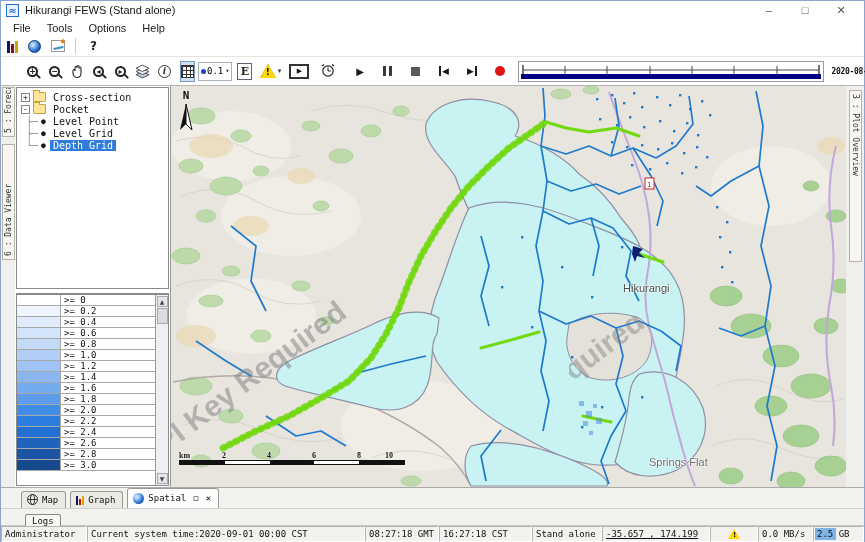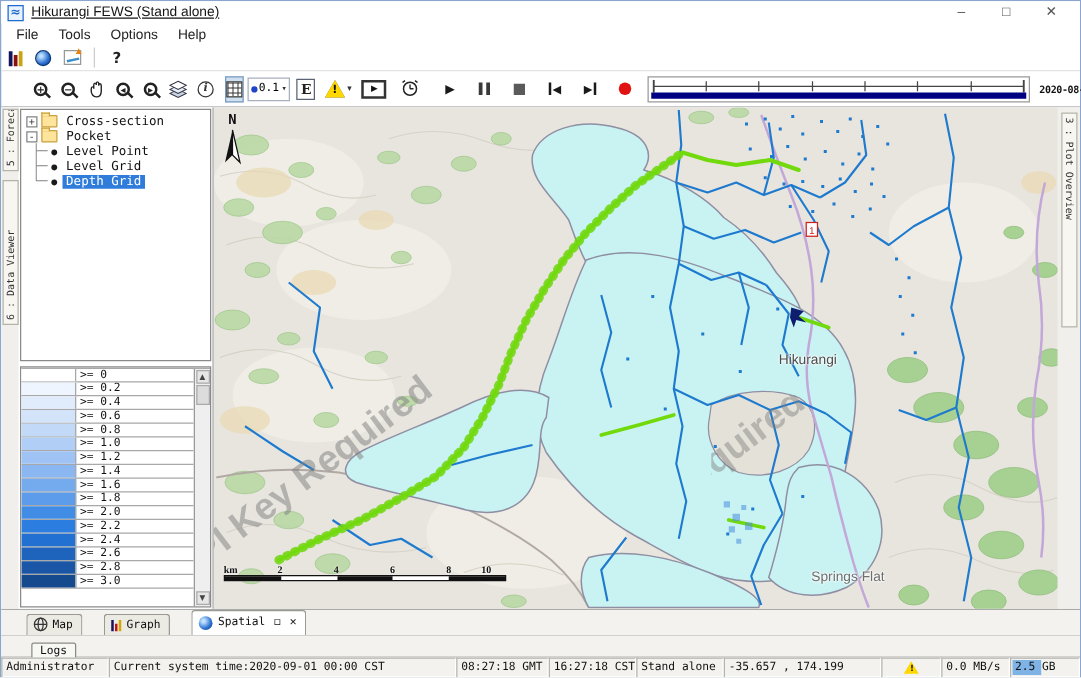--- a/index.html
+++ b/index.html
@@ -4,21 +4,21 @@
 <style>
   * { box-sizing: border-box; margin:0; padding:0; }
   html,body { width:865px; height:542px; overflow:hidden; background:#fff; }
   body { font-family:"Liberation Sans", sans-serif; }
   .window { width:865px; height:542px; border:1px solid #8aa6cf; display:flex; flex-direction:column; background:#fff; }
 
   
   .titlebar { height:18px; display:flex; align-items:center; padding:0 5px; background:#fff; flex:0 0 auto; }
   .title-icon { width:13px; height:13px; border:1px solid #1f6bd0; background:#eaf3ff; color:#1f6bd0;
       font:bold 10px/11px "DejaVu Sans", sans-serif; text-align:center; }
-  .title-text { margin-left:6px; font-size:11px; color:#151515;text-decoration:underline; }
+  .title-text { margin-left:6px; font-size:11px; color:#151515; }
   .win-controls { margin-left:auto; display:flex; }
   .win-btn { width:36px; text-align:center; color:#555; font-size:11px; line-height:17px; }
 
   
   .menubar { height:17px; display:flex; align-items:center; padding-left:4px; font-size:11px; color:#222; flex:0 0 auto; }
   .menu-item { padding:0 8px; }
 
   
   .toolbar1 { height:21px; display:flex; align-items:center; padding-left:6px; gap:10px; border-bottom:1px solid #e4e4e4; flex:0 0 auto; }
   .icon-bars3 { display:flex; align-items:flex-end; gap:1px; height:13px; }
@@ -112,21 +112,21 @@
   .scale-top { position:relative; height:9px; font:bold 8px "DejaVu Sans", sans-serif; color:#111; }
   .scale-top span { position:absolute; transform:translateX(-50%); text-shadow:0 0 2px #fff;font-family:Liberation Serif, serif; }
   .scale-unit { left:0 !important; transform:none !important; }
   .scale-seg { display:flex; height:5px; border:1px solid #111; width:226px; background:#fff; }
   .scale-seg i { flex:1; }
   .scale-seg i:nth-child(odd) { background:#111; }
 
   
   .tabbar { height:21px; background:#f3f2ee; display:flex; align-items:flex-end; padding-left:20px; flex:0 0 auto; border-bottom:1px solid #d0d0cc; }
   .tab { display:flex; align-items:center; gap:4px; border:1px solid #9a9a92; border-bottom:none; border-radius:3px 3px 0 0;
-         padding:1px 7px 2px 5px; height:17px; background:#ebebe4; font:9px "DejaVu Sans Mono", monospace; margin-right:17px; color:#111; }
+         padding:1px 7px 2px 5px; height:17px; background:#ebebe4; font:9px "DejaVu Sans Mono", monospace; margin-right:4px; color:#111; }
   .tab.active { background:#fff; height:20px; }
   .icon-globe-wire { width:11px; height:11px; border:1px solid #333; border-radius:50%; position:relative; flex:0 0 auto; }
   .icon-globe-wire::before { content:""; position:absolute; top:-1px; bottom:-1px; left:2px; right:2px; border:1px solid #333; border-radius:50%; }
   .icon-globe-wire::after { content:""; position:absolute; left:0; right:0; top:4px; border-top:1px solid #333; }
   .icon-bars-sm { display:flex; align-items:flex-end; gap:1px; height:10px; flex:0 0 auto; }
   .icon-bars-sm i { width:2px; display:block; }
   .icon-bars-sm i:nth-child(1){ height:9px; background:#14145e; }
   .icon-bars-sm i:nth-child(2){ height:6px; background:#c01414; }
   .icon-bars-sm i:nth-child(3){ height:9px; background:#d8a400; }
   .icon-globe-blue { width:11px; height:11px; border-radius:50%; background:radial-gradient(circle at 35% 35%, #bfe0ff 12%, #2a6fd0 60%, #123a80); flex:0 0 auto; }
@@ -642,23 +642,23 @@
   </div>
 
   <div class="logsrow">
     <span class="logs-btn">Logs</span>
   </div>
 
   <div class="statusbar">
     <div class="seg" style="width:86px;">Administrator</div>
     <div class="seg" style="width:278px;">Current system time:2020-09-01 00:00 CST</div>
     <div class="seg" style="width:74px;">08:27:18 GMT</div>
-    <div class="seg" style="width:70px;">16:27:18 CST</div>
+    <div class="seg" style="width:93px;">16:27:18 CST</div>
     <div class="seg" style="width:70px;">Stand alone</div>
-    <div class="seg" style="width:126px;">-35.657 , 174.199</div>
+    <div class="seg" style="width:108px;text-decoration:underline;">-35.657 , 174.199</div>
     <div class="seg center" style="width:48px;">
       <span class="warn-sm">
           <b>!</b>
         </span>
     </div>
     <div class="seg" style="width:55px;">0.0 MB/s</div>
     <div class="seg mem-seg">
       <span class="mem-fill"></span>
       <span class="mem-text">2.5 GB</span>
     </div>

